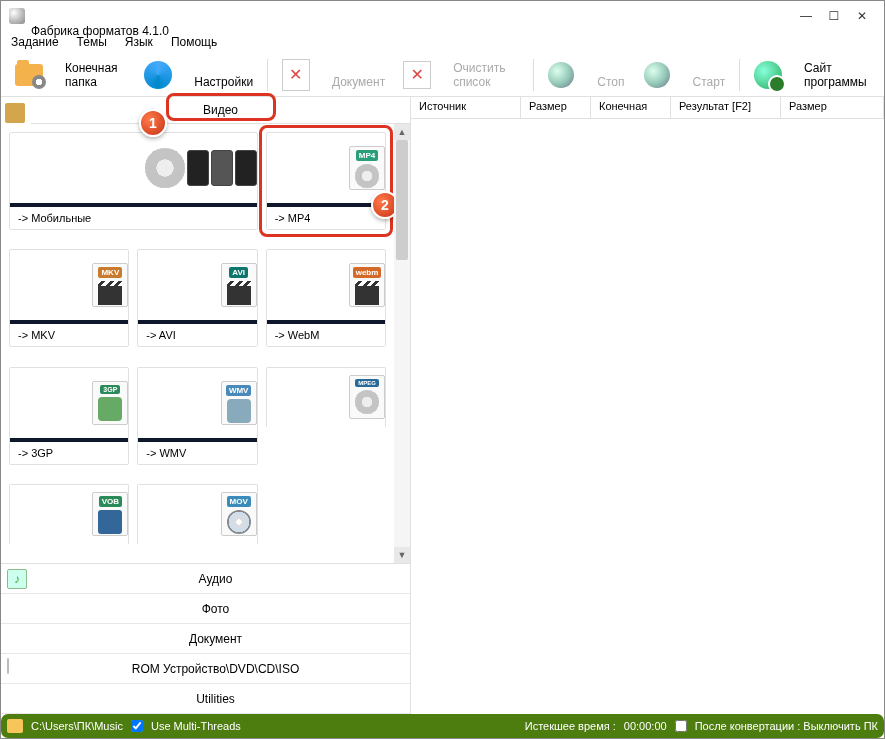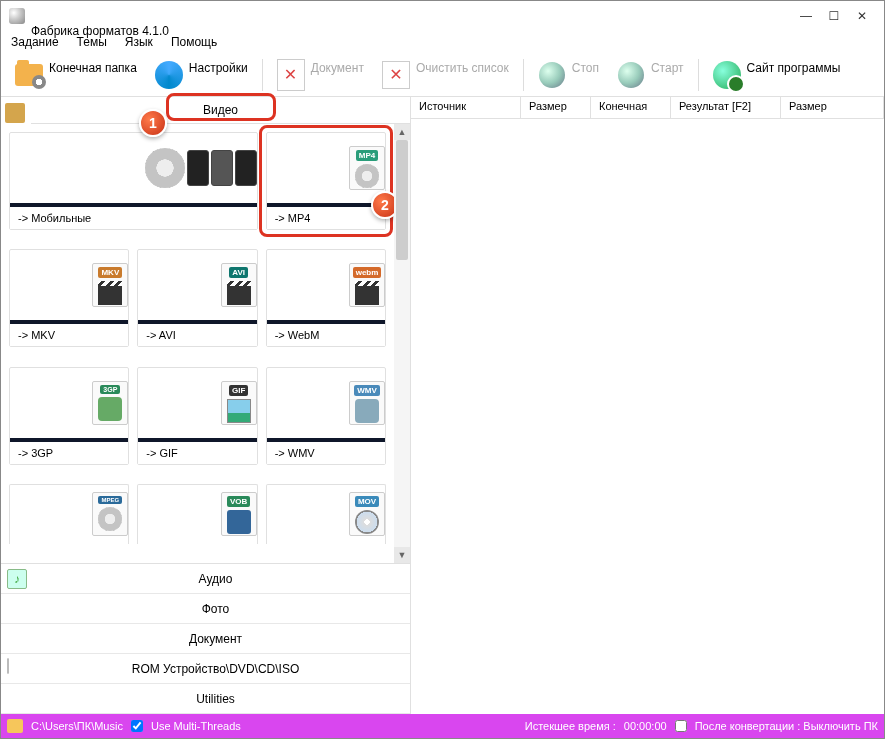--- a/index.html
+++ b/index.html
@@ -7,21 +7,21 @@
 
 .titlebar { display: flex; align-items: center; padding: 6px 8px; height: 30px; }
 .titlebar .app-icon { width: 16px; height: 16px; margin-right: 6px; background: radial-gradient(circle at 30% 30%, #fff, #ccc 40%, #888); border-radius: 3px; }
 .titlebar .title { flex: 1; margin-top: 29px; }
 .titlebar .win-btn { width: 28px; height: 20px; display: flex; align-items: center; justify-content: center; font-size: 12px; color: #333; }
 
 .menubar { display: flex; padding: 2px 8px; height: 22px; gap: 14px; }
 .menubar span { padding: 2px 2px; }
 
 .toolbar { display: flex; align-items: center; padding: 4px 6px; height: 44px; gap: 2px; border-bottom: 1px solid #e0e0e0; }
-.tbtn { display: flex; align-items: flex-start; gap: 6px; padding: 4px 8px; border-radius: 3px; }
+.tbtn { display: flex; align-items: flex-end; gap: 22px; padding: 4px 8px; border-radius: 3px; }
 .tbtn .icon { width: 28px; height: 28px; display: flex; align-items: center; justify-content: center; }
 .tbtn.disabled { color: #aaa; }
 .sep { width: 1px; height: 32px; background: #ddd; margin: 0 4px; }
 
 .main { flex: 1; display: flex; min-height: 0; }
 
 .left { width: 410px; display: flex; flex-direction: column; border-right: 1px solid #e0e0e0; position: relative; }
 .left-icon-col { position: absolute; left: 4px; top: 6px; }
 .video-icon-small { width: 20px; height: 20px; background: #d4a54c; border-radius: 2px; }
 
@@ -44,21 +44,21 @@
 .cat-list { border-top: 1px solid #e0e0e0; }
 .cat-row { display: flex; align-items: center; height: 30px; border-bottom: 1px solid #e8e8e8; padding: 0 6px; }
 .cat-row .ci { width: 20px; height: 20px; margin-right: 0; }
 .cat-row .lbl { flex: 1; text-align: center; }
 
 .right { flex: 1; display: flex; flex-direction: column; }
 .list-header { display: flex; height: 22px; border-bottom: 1px solid #e0e0e0; }
 .list-header .col { padding: 3px 8px; border-right: 1px solid #e0e0e0; font-size: 11px; }
 .list-body { flex: 1; }
 
-.statusbar { height: 24px; background: #d946ef; color: #fff; display: flex; align-items: center; padding: 0 6px; gap: 8px; font-size: 11px; }
+.statusbar { height: 24px; background: #4d7c0f; color: #fff; display: flex; align-items: center; padding: 0 6px; gap: 8px; font-size: 11px; border-radius: 7px; }
 .statusbar .folder-ic { width: 16px; height: 14px; background: #f6c65b; border-radius: 2px; }
 .statusbar .chk { width: 12px; height: 12px; }
 .statusbar .spacer { flex: 1; }
 
 
 .file-body { width: 36px; height: 44px; background: #fafafa; border: 1px solid #ccc; border-radius: 2px; position: relative; display: flex; flex-direction: column; align-items: center; justify-content: flex-start; padding-top: 3px; }
 .file-body .tag { font-size: 8px; font-weight: bold; color: #fff; padding: 1px 3px; border-radius: 2px; }
 .file-body .inner { width: 24px; height: 24px; margin-top: 3px; }
 .reel { background: radial-gradient(circle, #eee 30%, #c4c4c4 31%, #c4c4c4 70%, #888 71%); border-radius: 50%; }
 .clap { background: #333; display: flex; flex-direction: column; }
@@ -230,29 +230,20 @@
               <div class="file-body">
                 <span class="tag" style="background:#2a8a5a;font-size:7px">3GP</span>
                 <div class="inner" style="background:#6a6;border-radius:4px"></div>
               </div>
             </div>
           <div class="tile-label">-&gt; 3GP</div>
         </div>
         <div class="tile">
           <div class="tile-icon">
               <div class="file-body">
-                <span class="tag" style="background:#333">GIF</span>
-                <div class="inner pic"></div>
-              </div>
-            </div>
-          <div class="tile-label">-&gt; GIF</div>
-        </div>
-        <div class="tile">
-          <div class="tile-icon">
-              <div class="file-body">
                 <span class="tag" style="background:#4a8aba">WMV</span>
                 <div class="inner" style="background:#8ab;border-radius:4px"></div>
               </div>
             </div>
           <div class="tile-label">-&gt; WMV</div>
         </div>
 
         <div class="tile" style="height:60px;border-bottom:none;border-radius:2px 2px 0 0">
           <div class="tile-icon">
               <div class="file-body">

